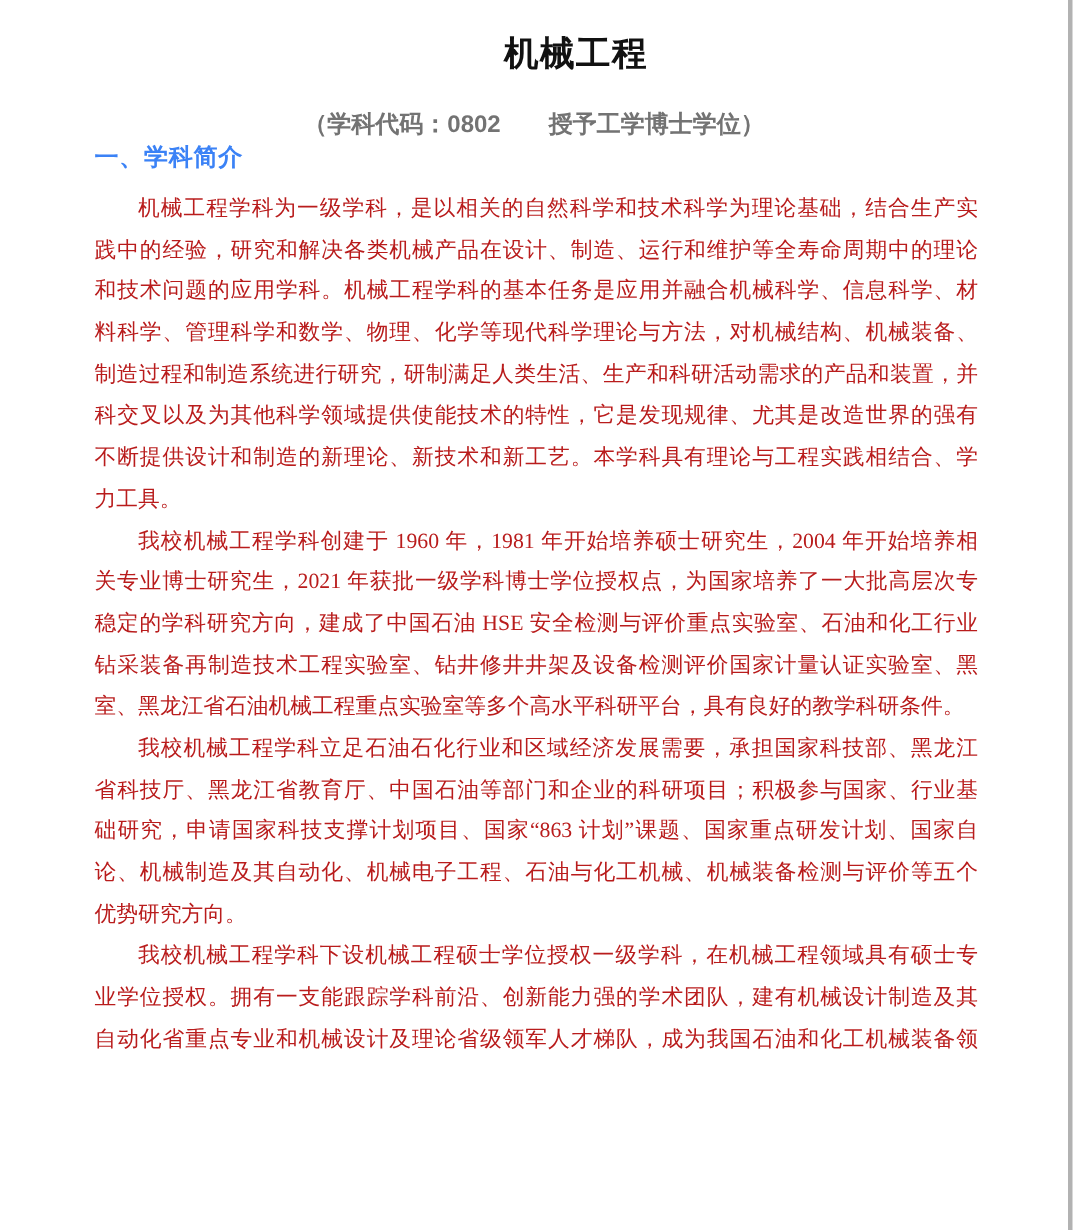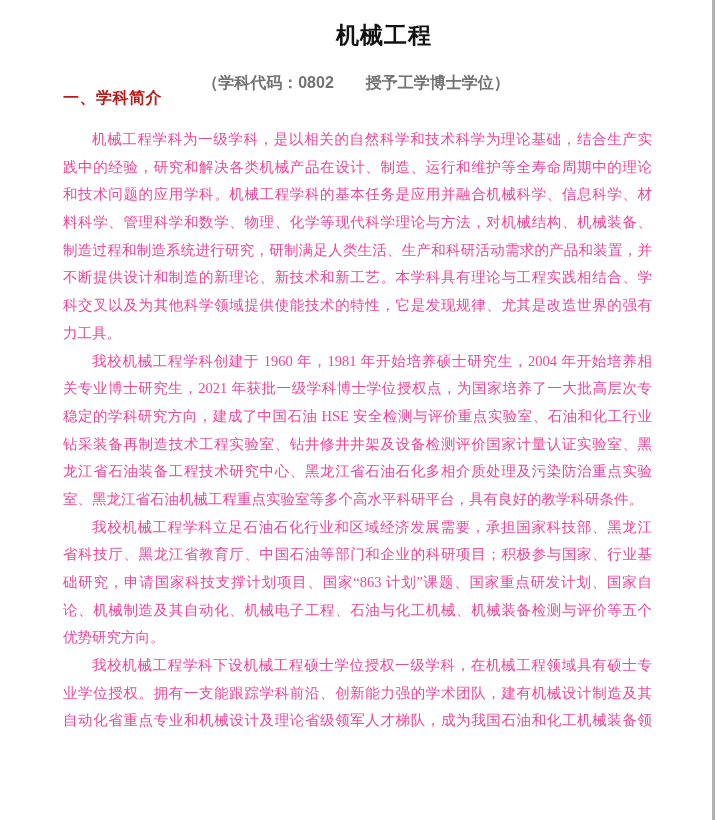--- a/index.html
+++ b/index.html
@@ -37,36 +37,36 @@
     left: 0;
     width: 712px;
     text-align: center;
     font-family: "Liberation Sans", "DejaVu Sans", sans-serif;
     font-size: 16px;
     font-weight: bold;
     color: #737373;
   }
   .section-heading {
     position: absolute;
-    top: 88px;
+    top: 95px;
     left: 63px;
     font-family: "Liberation Sans", "DejaVu Sans", sans-serif;
     font-size: 16px;
     font-weight: bold;
     letter-spacing: 0.5px;
-    color: #b91c1c;
+    color: #3b82f6;
   }
   .doc-body {
     position: absolute;
     top: 126px;
     left: 63px;
     width: 589px;
     font-family: "Liberation Serif", "DejaVu Serif", serif;
     font-size: 14.5px;
-    color: #ec4899;
+    color: #b91c1c;
   }
   .line {
     height: 27.7px;
     line-height: 27.7px;
     overflow: hidden;
     text-align: justify;
     text-align-last: justify;
     white-space: nowrap;
   }
   .line.first { text-indent: 2em; }
@@ -86,28 +86,27 @@
 <div class="page">
   <h1 class="doc-title">机械工程</h1>
   <div class="doc-subtitle">（学科代码：0802　　授予工学博士学位）</div>
   <div class="section-heading">一、学科简介</div>
   <div class="doc-body" id="doc-body">
       <div class="line first">机械工程学科为一级学科，是以相关的自然科学和技术科学为理论基础，结合生产实</div>
       <div class="line">践中的经验，研究和解决各类机械产品在设计、制造、运行和维护等全寿命周期中的理论</div>
       <div class="line">和技术问题的应用学科。机械工程学科的基本任务是应用并融合机械科学、信息科学、材</div>
       <div class="line">料科学、管理科学和数学、物理、化学等现代科学理论与方法，对机械结构、机械装备、</div>
       <div class="line">制造过程和制造系统进行研究，研制满足人类生活、生产和科研活动需求的产品和装置，并</div>
+      <div class="line">科交叉以及为其他科学领域提供使能技术的特性，它是发现规律、尤其是改造世界的强有</div>
       <div class="line">不断提供设计和制造的新理论、新技术和新工艺。本学科具有理论与工程实践相结合、学</div>
-      <div class="line">科交叉以及为其他科学领域提供使能技术的特性，它是发现规律、尤其是改造世界的强有</div>
       <div class="line plast">力工具。</div>
       <div class="line first">我校机械工程学科创建于 1960 年，1981 年开始培养硕士研究生，2004 年开始培养相</div>
       <div class="line">关专业博士研究生，2021 年获批一级学科博士学位授权点，为国家培养了一大批高层次专</div>
       <div class="line">稳定的学科研究方向，建成了中国石油 HSE 安全检测与评价重点实验室、石油和化工行业</div>
       <div class="line">钻采装备再制造技术工程实验室、钻井修井井架及设备检测评价国家计量认证实验室、黑</div>
-      <div class="line">龙江省石油装备工程技术研究中心、黑龙江省石油石化多相介质处理及污染防治重点实验</div>
       <div class="line plast">室、黑龙江省石油机械工程重点实验室等多个高水平科研平台，具有良好的教学科研条件。</div>
       <div class="line first">我校机械工程学科立足石油石化行业和区域经济发展需要，承担国家科技部、黑龙江</div>
       <div class="line">省科技厅、黑龙江省教育厅、中国石油等部门和企业的科研项目；积极参与国家、行业基</div>
       <div class="line">础研究，申请国家科技支撑计划项目、国家“863 计划”课题、国家重点研发计划、国家自</div>
       <div class="line">论、机械制造及其自动化、机械电子工程、石油与化工机械、机械装备检测与评价等五个</div>
       <div class="line plast">优势研究方向。</div>
       <div class="line first">我校机械工程学科下设机械工程硕士学位授权一级学科，在机械工程领域具有硕士专</div>
       <div class="line">业学位授权。拥有一支能跟踪学科前沿、创新能力强的学术团队，建有机械设计制造及其</div>
       <div class="line">自动化省重点专业和机械设计及理论省级领军人才梯队，成为我国石油和化工机械装备领</div>
     </div>

